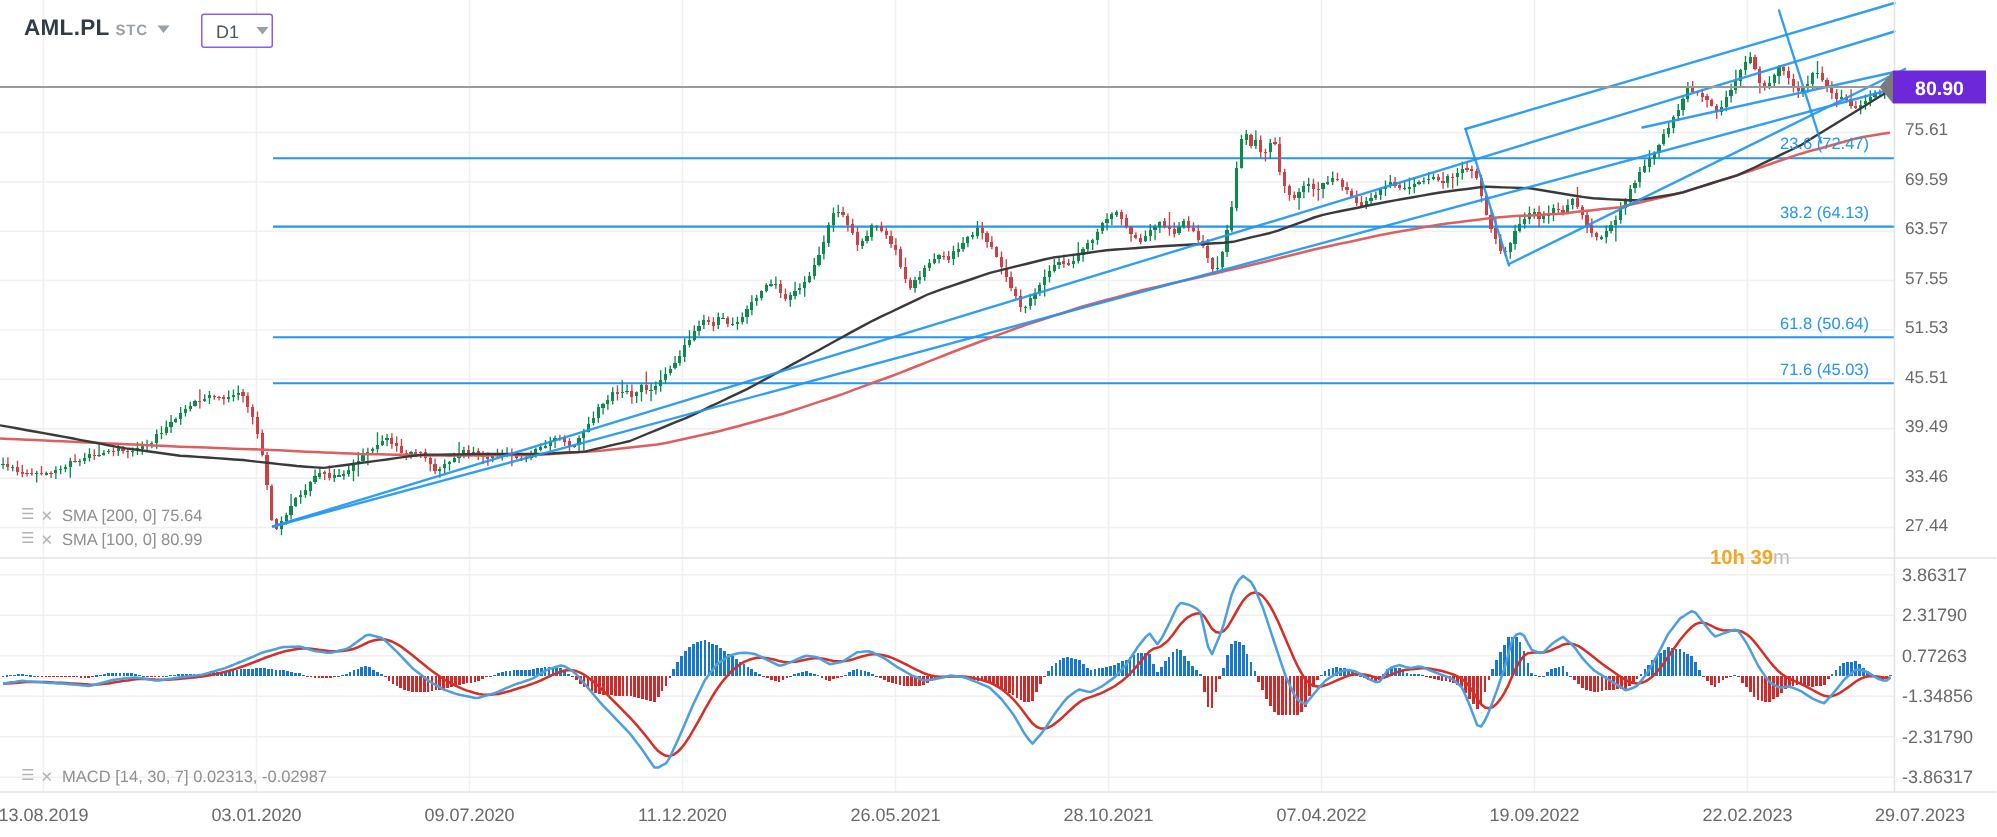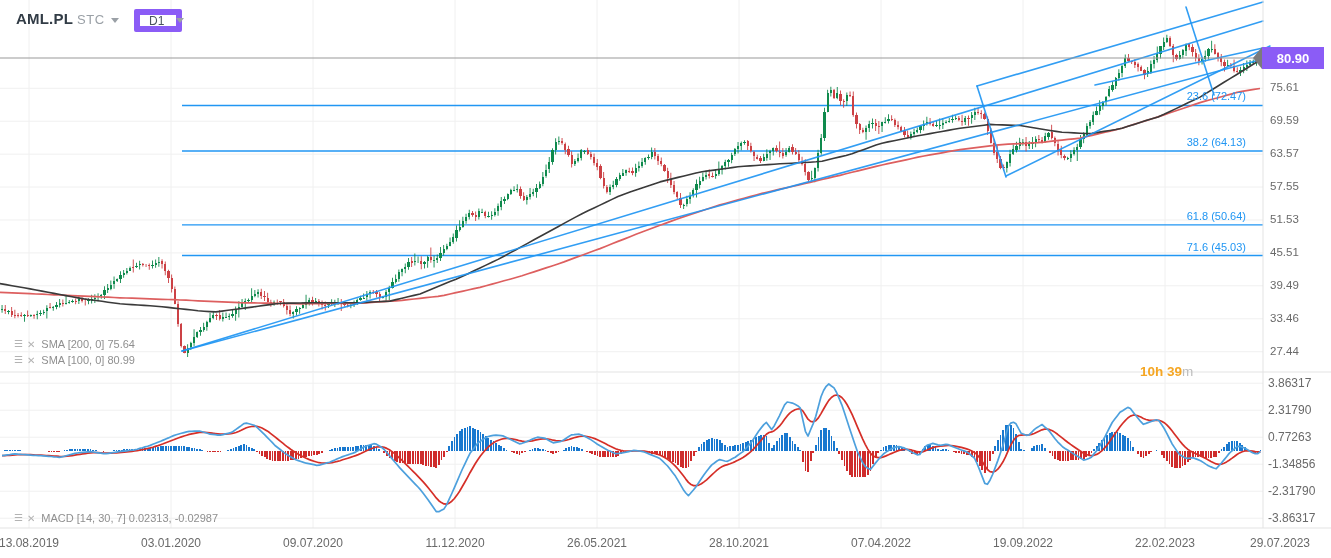--- a/index.html
+++ b/index.html
@@ -3,37 +3,37 @@
 <meta charset="utf-8">
 <style>
   html,body{margin:0;padding:0;background:#fff;}
   body{width:1331px;height:558px;position:relative;overflow:hidden;
        font-family:"Liberation Sans","DejaVu Sans",sans-serif;-webkit-font-smoothing:antialiased;}
   #stage{position:absolute;inset:0;width:1331px;height:558px;}
   svg{position:absolute;top:0;left:0;}
   .abs{position:absolute;}
   
   .symbol{left:16px;top:10px;font-size:15px;font-weight:bold;color:#323c46;letter-spacing:.2px;cursor:pointer;}
-  .symsuffix{font-size:13px;color:#9aa0a6;font-weight:normal;margin-left:4px;letter-spacing:.5px;}
+  .symsuffix{font-size:10px;color:#9aa0a6;font-weight:bold;margin-left:4px;letter-spacing:.5px;}
   .caret{display:inline-block;width:0;height:0;border-left:4px solid transparent;border-right:4px solid transparent;
          border-top:5px solid #9aa0a6;margin-left:6px;vertical-align:middle;}
-  .tfbox{left:134px;top:9px;width:48px;height:23px;border:6px solid #8b5cf6;border-radius:2px;
+  .tfbox{left:134px;top:9px;width:48px;height:23px;border:1px solid #8b5cf6;border-radius:2px;
          font-size:12px;color:#4a555e;display:flex;align-items:center;padding-left:9px;box-sizing:border-box;cursor:pointer;background:#fff;}
   .tfbox .caret{margin-left:12px;}
   
   .indrow{display:flex;align-items:center;gap:4px;color:#8f8f8f;font-size:11px;white-space:nowrap;}
   .ind-ico{color:#b3b3b3;font-size:10px;line-height:10px;cursor:pointer;}
   .ind-x{color:#b3b3b3;font-size:10px;font-weight:bold;cursor:pointer;margin-right:2px;}
   
   .ptick{position:absolute;left:1270px;font-size:11.5px;color:#696969;}
   .mtick{position:absolute;left:1268px;font-size:12px;color:#696969;}
   .dtick{position:absolute;top:536px;font-size:12px;color:#696969;transform:translateX(-50%);white-space:nowrap;}
   .fiblab{position:absolute;font-size:11px;color:#2196f3;text-align:right;width:210px;left:1036px;}
   
-  .badge{left:1262px;top:47px;width:62px;height:22px;background:#8b5cf6;color:#fff;
+  .badge{left:1262px;top:47px;width:62px;height:22px;background:#6d28d9;color:#fff;
          font-size:13px;font-weight:bold;display:flex;align-items:center;justify-content:center;}
   .badge:before{content:"";position:absolute;left:-9px;top:0;width:0;height:0;
          border-top:11px solid transparent;border-bottom:11px solid transparent;border-right:9px solid #7b7b7b;}
   
   .countdown{left:1140px;top:344px;width:120px;text-align:left;font-size:13.5px;font-weight:bold;margin-top:20px;}
   .cd-time{color:#f5a623;}
   .cd-unit{color:#bdbdbd;font-weight:normal;}
 </style>
 </head>
 <body>

